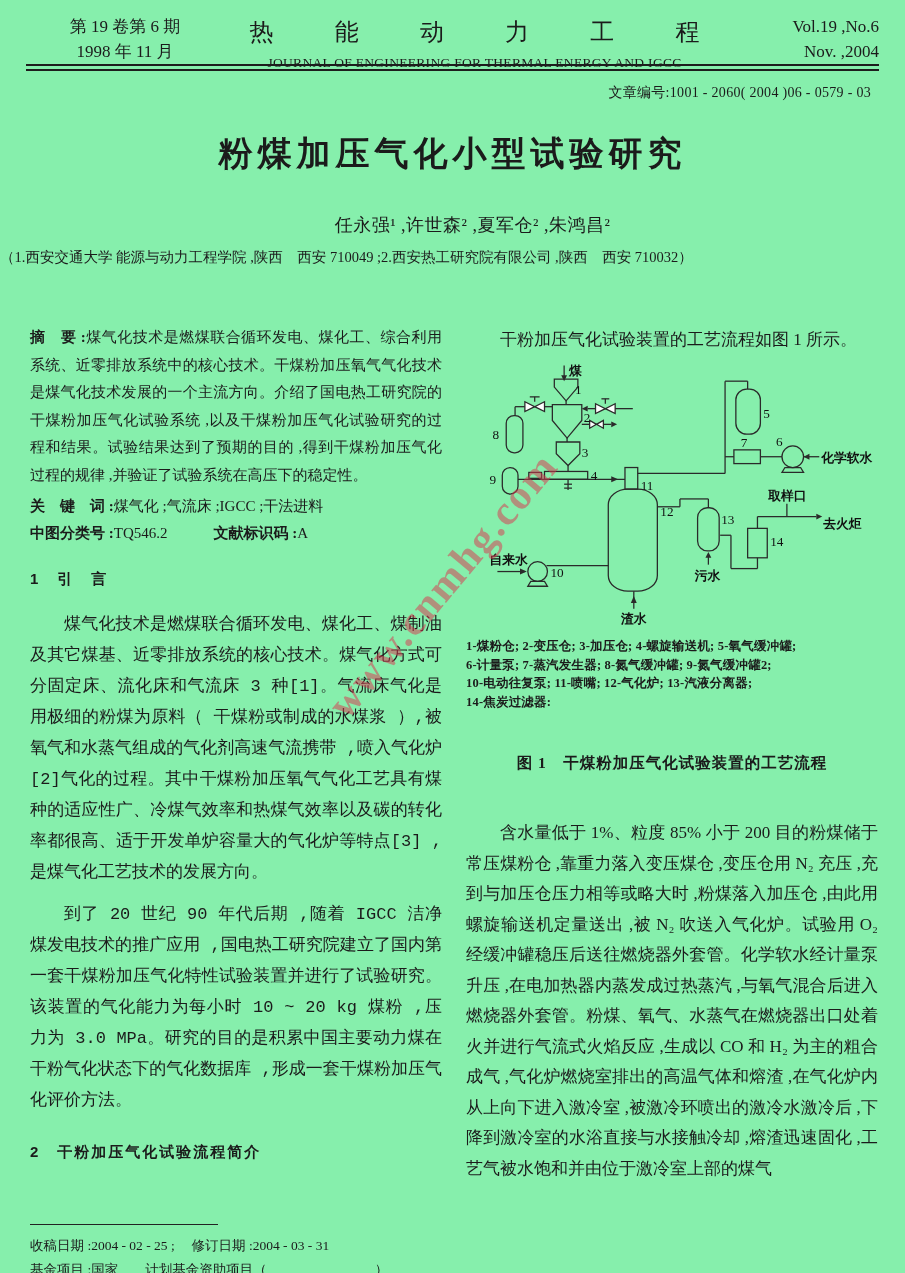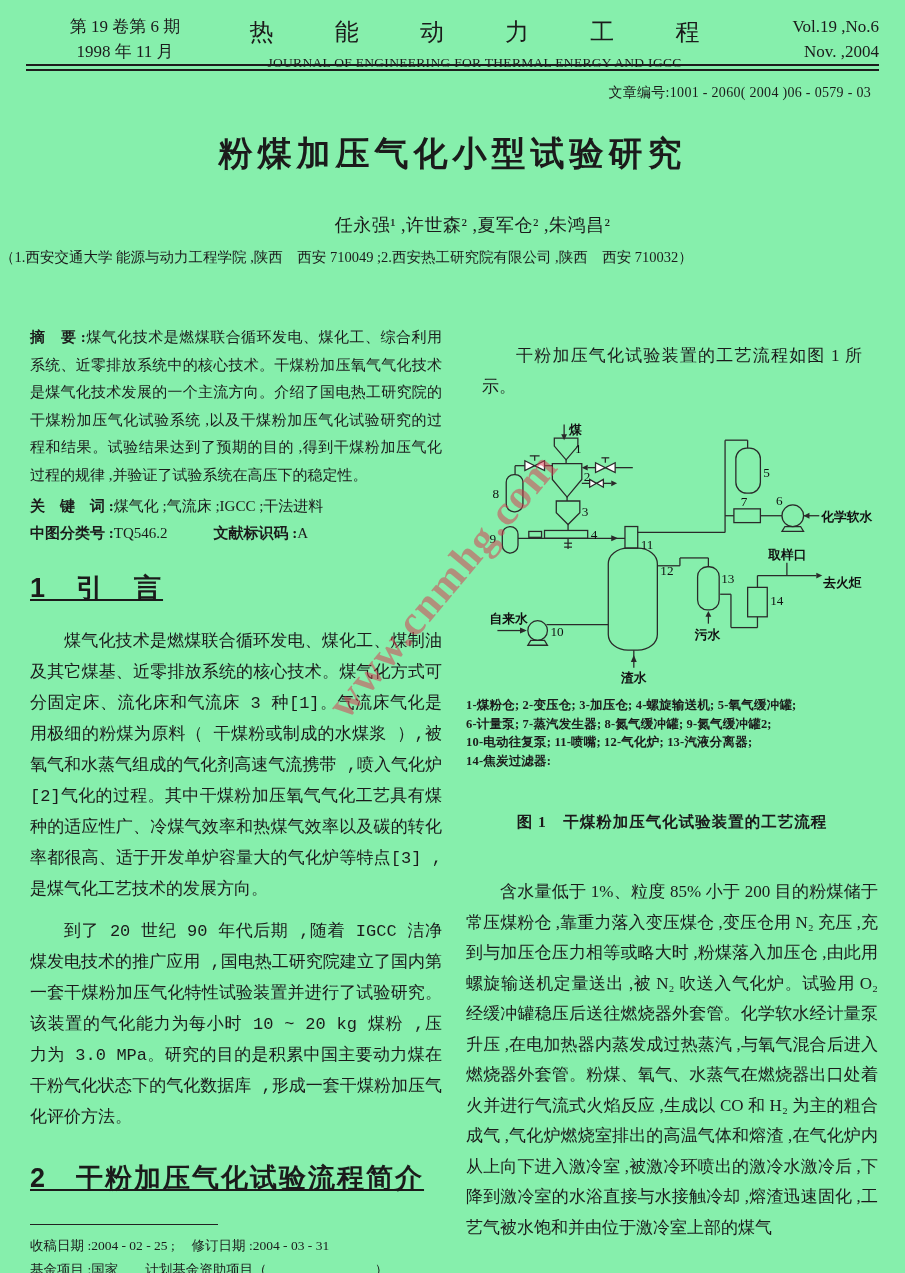--- a/index.html
+++ b/index.html
@@ -22,26 +22,26 @@
   .authors{position:absolute;top:213px;left:0;right:0;text-align:center;font-size:18px;letter-spacing:.5px;padding-left:40px;}
   .affil{position:absolute;top:248px;left:0;right:0;text-align:left;font-size:14.5px;}
   
   .cols{position:absolute;top:324px;left:30px;width:848px;display:flex;gap:24px;}
   .col{width:412px;}
   .abstract{font-size:15px;line-height:27.5px;text-align:justify;}
   .lbl{font-weight:bold;}
   .kwline{font-size:15px;margin-top:8px;}
   .clcline{font-size:15px;margin-top:8px;}
   .clc-gap{display:inline-block;width:46px;}
-  h2.sec{font-family:"Liberation Sans","DejaVu Sans",sans-serif;font-size:27px;font-weight:bold;
-         letter-spacing:2px;margin:27px 0 20px 0;text-decoration:underline;}
+  h2.sec{font-family:"Liberation Sans","DejaVu Sans",sans-serif;font-size:15px;font-weight:bold;
+         letter-spacing:2px;margin:27px 0 20px 0;}
   p.body{font-size:17px;line-height:31px;text-align:justify;text-indent:2em;margin:0;font-family:Liberation Mono, monospace;}
   p.body + p.body{margin-top:11px;}
   
-  p.figintro{font-size:17px;line-height:31px;text-align:justify;text-indent:2em;margin:16px;}
+  p.figintro{font-size:17px;line-height:31px;text-align:justify;text-indent:2em;margin:0;}
   .figwrap{margin-top:4px;}
   svg text{font-family:"Liberation Serif","DejaVu Serif",serif;}
   .fig-num{font-size:13.5px;fill:#111;}
   .fig-lab{font-size:13px;font-weight:bold;fill:#111;}
   .legend{font-size:12.5px;font-weight:bold;line-height:18.5px;margin-top:2px;letter-spacing:.2px;}
   .caption{font-size:15.5px;font-weight:bold;text-align:center;margin-top:42px;letter-spacing:1px;}
   p.body2{font-size:17px;line-height:30.5px;text-align:justify;text-indent:2em;margin:44px 0 0 0;}
   
   .footnote{position:absolute;left:30px;top:1224px;width:430px;font-size:13.5px;}
   .fn-rule{width:188px;border-top:1.5px solid #222;margin-bottom:12px;}

